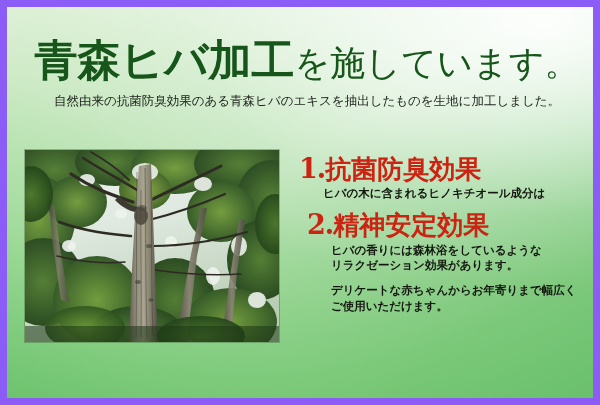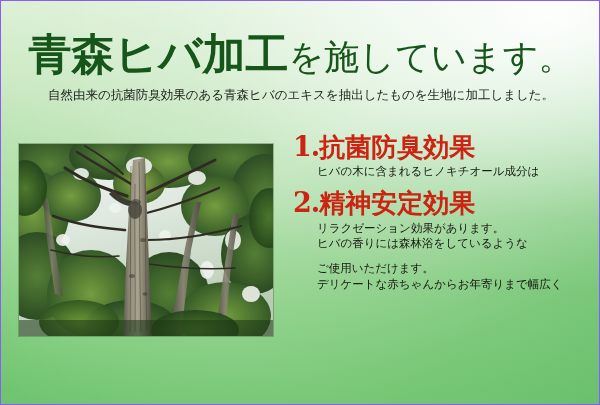--- a/index.html
+++ b/index.html
@@ -9,21 +9,21 @@
   }
   body {
     font-family: "DejaVu Sans", sans-serif;
   }
 
   #poster {
     position: relative;
     width: 600px;
     height: 405px;
     box-sizing: border-box;
-    border: 1px solid #8b5cf6;
+    border: 7px solid #8b5cf6;
     overflow: hidden;
     background: #eaf6e6;
   }
 
   
   #bg-gradient {
     position: absolute;
     inset: 0;
     background:
       linear-gradient(to bottom right,
@@ -102,25 +102,25 @@
     overflow: hidden;
     background: #2d4a22;
     box-shadow: 0 0 0 1px rgba(60,80,50,0.35);
   }
   #photo svg { display: block; width: 100%; height: 100%; }
 
   
   #items {
     position: absolute;
     left: 292px;
-    top: 132px;
+    top: 148px;
     width: 300px;
   }
   .item { position: relative; }
-  .item + .item { margin-top: 9px; }
+  .item + .item { margin-top: 9px; margin-left: 8px; }
 
   .item-heading {
     white-space: nowrap;
     color: #cc2412;
     line-height: 1.05;
     display: block;
   }
   .item-num {
     font-family: "DejaVu Serif", "Liberation Serif", serif;
     font-size: 27px;
@@ -132,21 +132,21 @@
     font-size: 26px;
     font-weight: 700;
     letter-spacing: 0px;
   }
 
   .item-body {
     margin: 3px 0 0 24px;
     color: #14170f;
     font-family: "DejaVu Sans", "Liberation Sans", sans-serif;
     font-size: 11.5px;
-    font-weight: 400;
+    font-weight: 700;
     line-height: 1.38;
   }
   .item-body div { white-space: nowrap; }
 </style>
 </head>
 <body>
 
 <div id="poster">
 
   <div id="bg-gradient"></div>
@@ -280,28 +280,28 @@
         <div class="item-body">
           <div>ヒバの木に含まれるヒノキチオール成分は</div>
         </div>
       </div>
 
       <div class="item">
         <span class="item-heading">
           <span class="item-num">2.</span><span class="item-title">精神安定効果</span>
         </span>
         <div class="item-body">
+          <div>ヒバの香りには森林浴をしているような</div>
           <div>リラクゼーション効果があります。</div>
-          <div>ヒバの香りには森林浴をしているような</div>
         </div>
       </div>
 
       <div class="item">
         <div class="item-body">
+          <div>デリケートな赤ちゃんからお年寄りまで幅広く</div>
           <div>ご使用いただけます。</div>
-          <div>デリケートな赤ちゃんからお年寄りまで幅広く</div>
         </div>
       </div>
 
     </div>
 
   </div>
 </div>
 
 </body></html>

